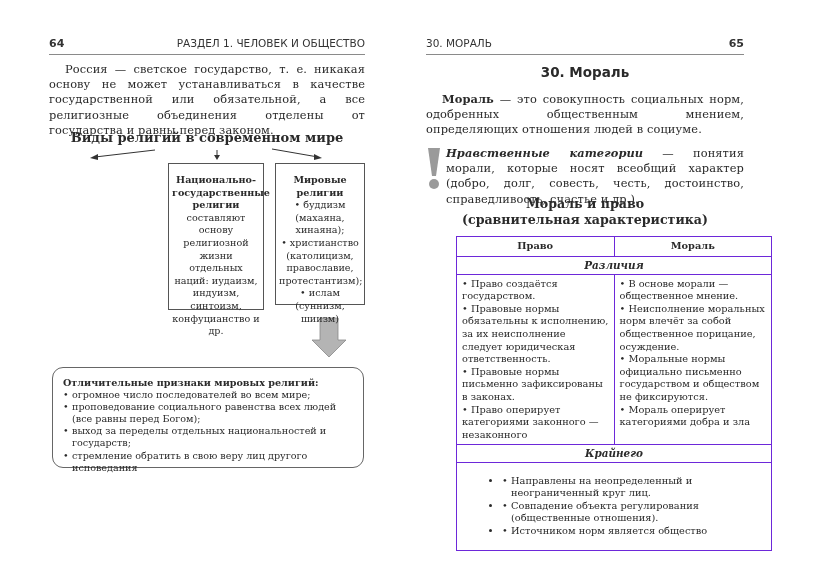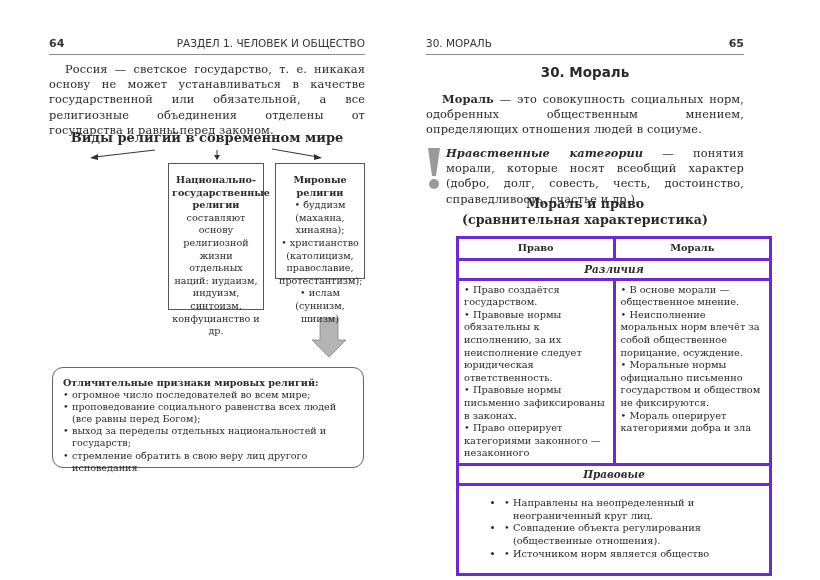--- a/index.html
+++ b/index.html
@@ -24,21 +24,21 @@
   .feat { position: absolute; left: 52px; top: 367px; width: 312px; height: 101px; border: 1px solid #666;
           border-radius: 11px; box-sizing: border-box; padding: 9px 10px; font-size: 9.6px; line-height: 12.1px; }
   .feat ul, .cell ul { list-style: none; margin: 0; padding: 0; }
   .feat li { padding-left: 9px; text-indent: -9px; }
   .feat li::before, .sim li::before { content: "•"; display: inline-block; width: 9px; text-indent: 0; }
   .title-bold { font-weight: bold; }
   .chapter-title { position: absolute; left: 16px; width: 318px; top: 64px; text-align: center;
                    font-family: "DejaVu Sans", sans-serif; font-weight: bold; font-size: 13.5px; }
   table.cmp { position: absolute; left: 456px; top: 236px; width: 316px; border-collapse: collapse;
               font-size: 9.8px; line-height: 12.6px; }
-  table.cmp td, table.cmp th { border: 3px solid #6d28d9; vertical-align: top; margin-left: 36px; }
+  table.cmp td, table.cmp th { border: 1px solid #6d28d9; vertical-align: top; margin-left: 36px; }
   table.cmp th { font-weight: bold; font-size: 9.8px; padding: 3px 4px; height: 13px; }
   table.cmp td.sect { text-align: center; font-weight: bold; font-style: italic; padding: 2px; font-size: 10.4px; }
   table.cmp td.cell { padding: 3px 5px; text-align: left; height: 155px; }
   .cell li::before { content: "• "; }
   .sim li { padding-left: 9px; text-indent: -9px; }
   table.cmp td.simcell { padding: 2px 5px 3px 5px; }
 </style>
 </head>
 <body>
 
@@ -69,21 +69,21 @@
     </g>
     <g>
       <polygon points="320,318 338,318 338,340 346,340 329,357 312,340 320,340" fill="#b4b4b4" stroke="#888" stroke-width="0.8"></polygon>
     </g>
   </svg>
 
   <div class="box" style="left:168px; top:163px; width:96px; height:147px;">
     <b>Национально-государственные религии</b>
     <span>составляют основу религиозной жизни отдельных наций: иудаизм, индуизм, синтоизм, конфуцианство и др.</span>
   </div>
-  <div class="box" style="left:275px; top:163px; width:90px; height:116px;">
+  <div class="box" style="left:275px; top:163px; width:90px; height:142px;">
     <b>Мировые религии</b>
     <div>• <span>буддизм (махаяна, хинаяна);</span></div>
     <div>• <span>христианство (католицизм, православие, протестантизм);</span></div>
     <div>• <span>ислам (суннизм, шиизм)</span></div>
   </div>
 
   <div class="feat">
     <div class="title-bold">Отличительные признаки мировых религий:</div>
     <ul>
       <li>огромное число последователей во всем мире;</li>
@@ -142,21 +142,21 @@
     <td class="cell">
       <ul>
         <li>В основе морали — общественное мнение.</li>
         <li>Неисполнение моральных норм влечёт за собой общественное порицание, осуждение.</li>
         <li>Моральные нормы официально письменно государством и обществом не фиксируются.</li>
         <li>Мораль оперирует категориями добра и зла</li>
       </ul>
     </td>
   </tr>
   <tr>
-        <td colspan="2" class="sect">Правовые</td>
+        <td colspan="2" class="sect">Крайнего</td>
       </tr>
   <tr>
     <td colspan="2" class="simcell">
       <ul class="sim">
         <li>Направлены на неопределенный и неограниченный круг лиц.</li>
         <li>Совпадение объекта регулирования (общественные отношения).</li>
         <li>Источником норм является общество</li>
       </ul>
     </td>
   </tr>

